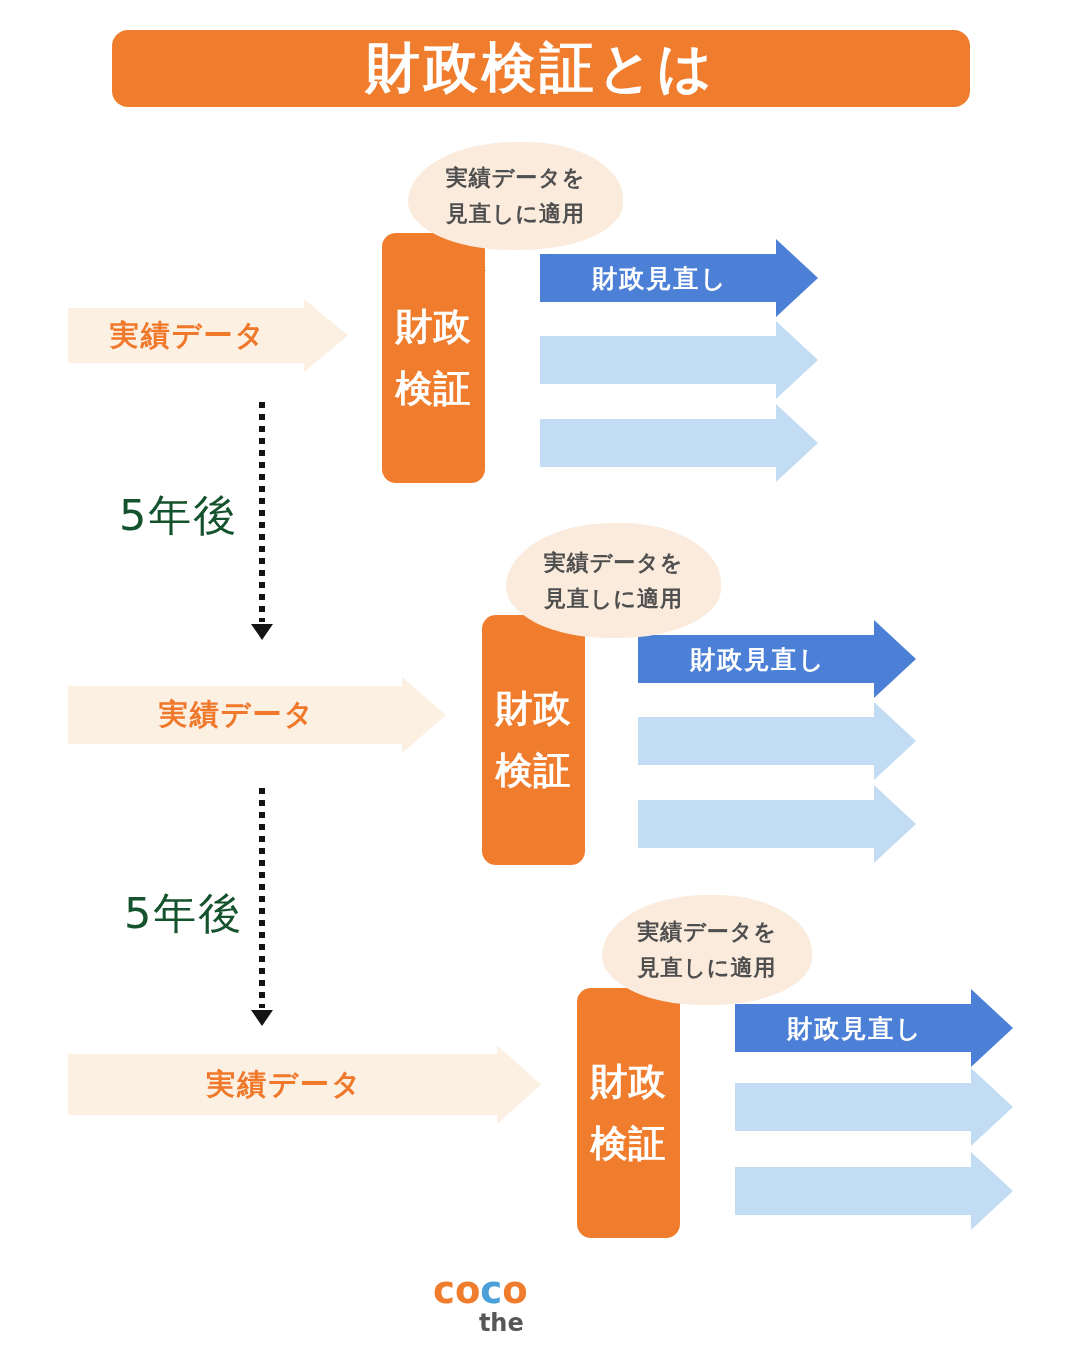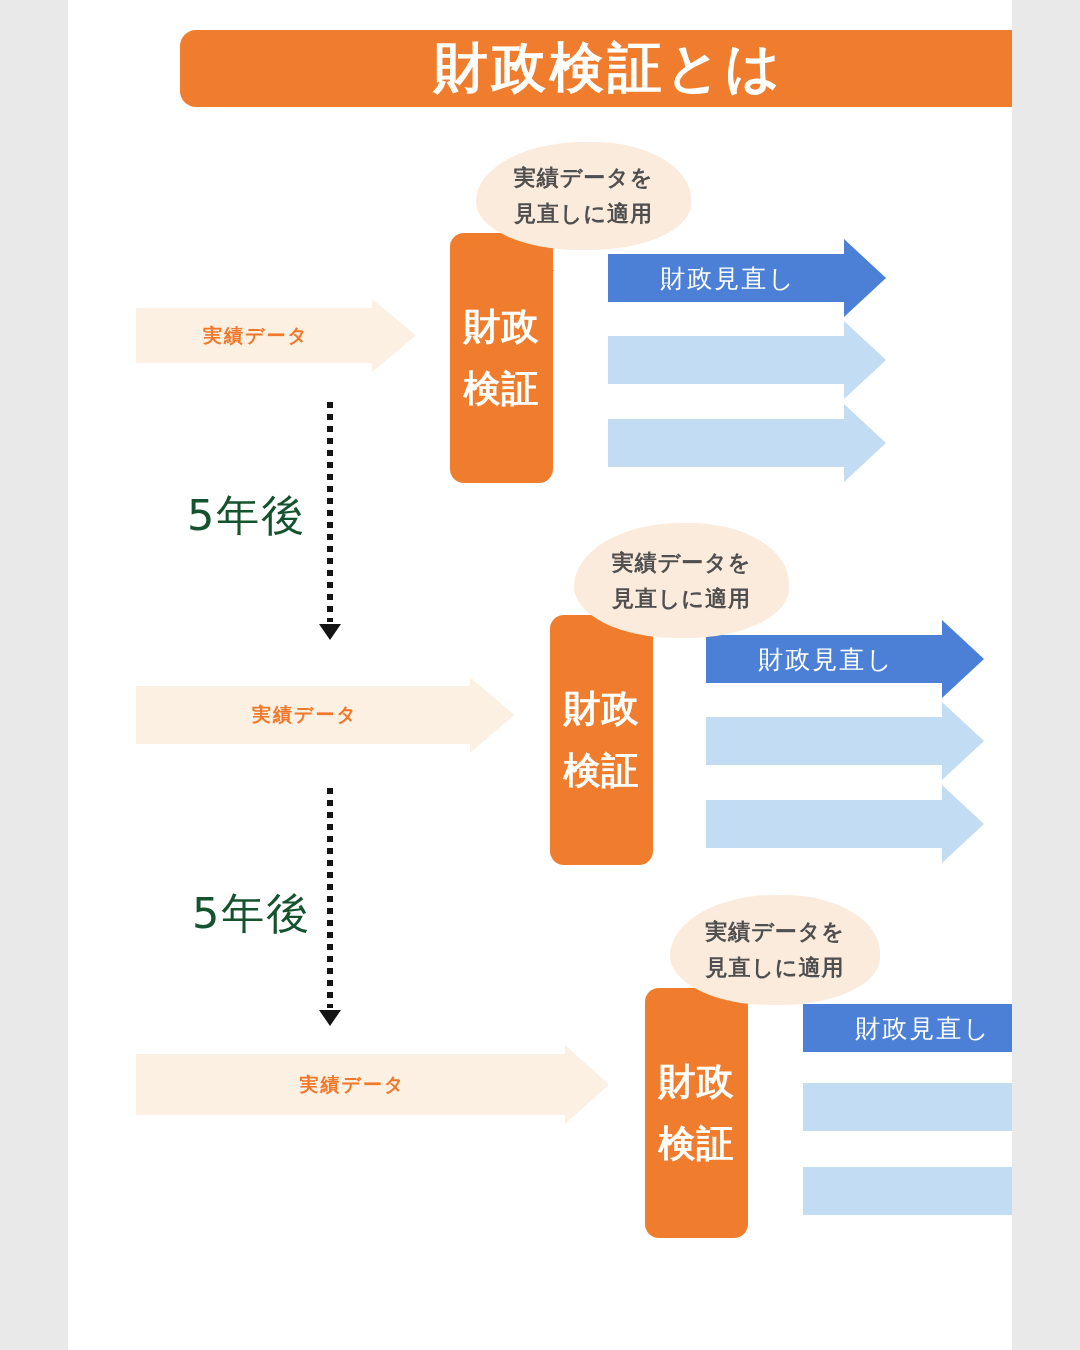--- a/index.html
+++ b/index.html
@@ -10,47 +10,47 @@
     --blue:#4B80D6;
     --light_blue:#C2DCF4;
     --dark_text:#4F4F4F;
     --ink:#141414;
     --logo_gray:#575757;
     --logo_blue:#4AA0D8;
     --white:#FFFFFF;
   }
   html,body{margin:0;padding:0;background:#e9e9e9;}
   .canvas{
-    position:relative;width:944px;height:1350px;margin:0 auto;
+    position:relative;width:1080px;height:1350px;margin:0 auto;
     background:var(--white);overflow:hidden;
     font-family:"DejaVu Sans",sans-serif;
   }
   
   .title-banner{
     position:absolute;left:112px;top:30px;width:858px;height:77px;
     background:var(--orange);border-radius:16px;
     display:flex;align-items:center;justify-content:center;
   }
   .title-banner span{
     color:var(--white);font-size:54px;font-weight:800;letter-spacing:4px;
   }
   
   .h-arrow{position:absolute;}
   .h-arrow .body{position:absolute;left:0;top:9px;bottom:9px;right:40px;}
   .h-arrow .head{position:absolute;right:0;top:0;bottom:0;width:44px;
     clip-path:polygon(0 0,100% 50%,0 100%);}
   .h-arrow .label{position:absolute;left:0;right:40px;top:0;bottom:0;
     display:flex;align-items:center;justify-content:center;}
   .cream .body,.cream .head{background:var(--arrow_cream);}
-  .cream .label{color:var(--accent_orange_text);font-size:19px;font-weight:700;letter-spacing:2px;}
+  .cream .label{color:var(--accent_orange_text);font-size:29px;font-weight:700;letter-spacing:2px;}
   .blue-arrow .body{top:15px;bottom:15px;right:38px;}
   .blue-arrow .head{width:42px;}
   .blue-arrow.dark .body,.blue-arrow.dark .head{background:var(--blue);}
   .blue-arrow.light .body,.blue-arrow.light .head{background:var(--light_blue);}
-  .blue-arrow .label{right:38px;color:var(--white);font-size:25px;font-weight:400;letter-spacing:2px;}
+  .blue-arrow .label{right:38px;color:var(--white);font-size:25px;font-weight:700;letter-spacing:2px;}
   
   .fv-box{
     position:absolute;width:103px;height:250px;background:var(--orange);
     border-radius:14px;z-index:1;
     display:flex;flex-direction:column;align-items:center;justify-content:center;gap:12px;
   }
   .fv-box span{color:var(--white);font-size:37px;font-weight:700;letter-spacing:1px;text-align:center;}
   
   .bubble{
     position:absolute;background:var(--bubble_cream);z-index:2;
@@ -221,15 +221,19 @@
       <div class="body"></div>
       <div class="head"></div>
     </div>
     <div class="h-arrow blue-arrow light out-l2">
       <div class="body"></div>
       <div class="head"></div>
     </div>
   </section>
 
   <div class="logo">
+    <div class="logo-left">
+      <div class="logo-coco"><span class="seg-orange">co</span><span class="seg-blue">c</span><span class="seg-orange">o</span></div>
+      <div class="logo-the">the</div>
+    </div>
   </div>
 
 </div>
 
 </body></html>

